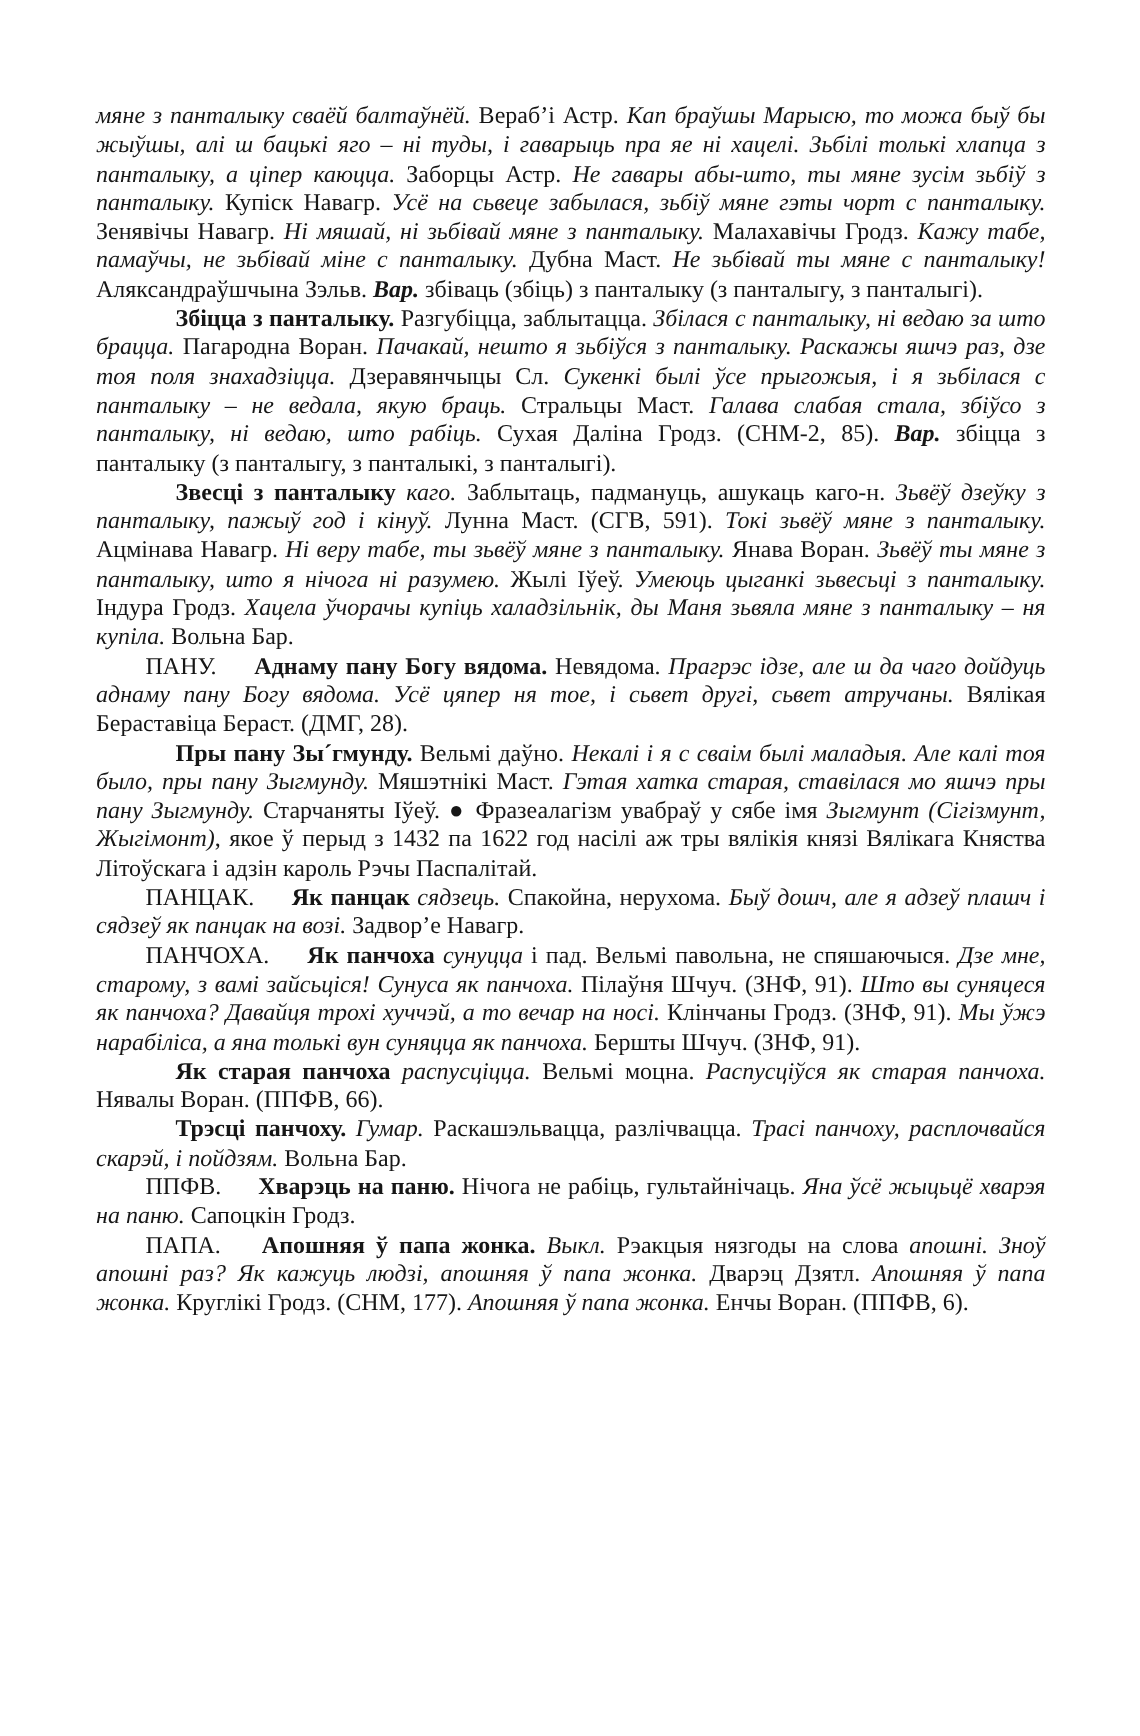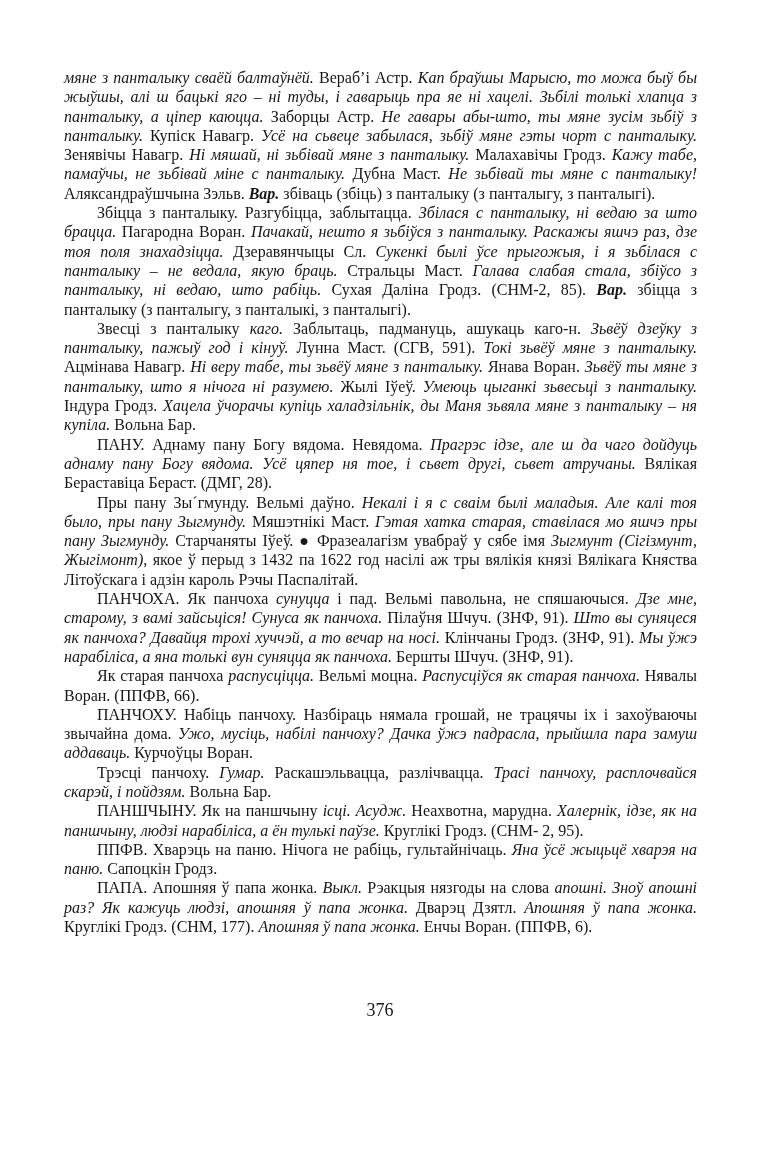--- a/index.html
+++ b/index.html
@@ -27,21 +27,21 @@
   }
   .para {
     margin: 0;
     padding: 0;
     text-indent: 33px;
   }
   .para.continuation {
     text-indent: 0;
   }
   .r  { font-weight: normal; font-style: normal; }
-  .b  { font-weight: normal;   font-style: normal; }
+  .b  { font-weight: bold;   font-style: normal; margin-left: 20px; }
   .i  { font-weight: normal; font-style: italic; }
   .bi { font-weight: bold;   font-style: italic; }
   .page-number {
     position: absolute;
     top: 999px;
     left: 0;
     width: 760px;
     text-align: center;
     font-size: 18px;
     line-height: 22px;
@@ -50,22 +50,20 @@
 </head>
 <body>
 
 <div class="page">
   <div class="content">
       <p class="para continuation"><span class="i">мяне з панталыку сваёй балтаўнёй. </span><span class="r">Вераб’і Астр. </span><span class="i">Кап браўшы Марысю, то можа быў бы жыўшы, алі ш бацькі яго – ні туды, і гаварыць пра яе ні хацелі. Зьбілі толькі хлапца з панталыку, а ціпер каюцца. </span><span class="r">Заборцы Астр. </span><span class="i">Не гавары абы-што, ты мяне зусім зьбіў з панталыку. </span><span class="r">Купіск Навагр. </span><span class="i">Усё на сьвеце забылася, зьбіў мяне гэты чорт с панталыку. </span><span class="r">Зенявічы Навагр. </span><span class="i">Ні мяшай, ні зьбівай мяне з панталыку. </span><span class="r">Малахавічы Гродз. </span><span class="i">Кажу табе, памаўчы, не зьбівай міне с панталыку. </span><span class="r">Дубна Маст. </span><span class="i">Не зьбівай ты мяне с панталыку! </span><span class="r">Аляксандраўшчына Зэльв. </span><span class="bi">Вар. </span><span class="r">збіваць (збіць) з панталыку (з панталыгу, з панталыгі).</span></p>
       <p class="para"><span class="b">Збіцца з панталыку. </span><span class="r">Разгубіцца, заблытацца. </span><span class="i">Збілася с панталыку, ні ведаю за што брацца. </span><span class="r">Пагародна Воран. </span><span class="i">Пачакай, нешто я зьбіўся з панталыку. Раскажы яшчэ раз, дзе тоя поля знахадзіцца. </span><span class="r">Дзеравянчыцы Сл. </span><span class="i">Сукенкі былі ўсе прыгожыя, і я зьбілася с панталыку – не ведала, якую браць. </span><span class="r">Стральцы Маст. </span><span class="i">Галава слабая стала, збіўсо з панталыку, ні ведаю, што рабіць. </span><span class="r">Сухая Даліна Гродз. (СНМ-2, 85). </span><span class="bi">Вар. </span><span class="r">збіцца з панталыку (з панталыгу, з панталыкі, з панталыгі).</span></p>
       <p class="para"><span class="b">Звесці з панталыку </span><span class="i">каго. </span><span class="r">Заблытаць, падмануць, ашукаць каго-н. </span><span class="i">Зьвёў дзеўку з панталыку, пажыў год і кінуў. </span><span class="r">Лунна Маст. (СГВ, 591). </span><span class="i">Токі зьвёў мяне з панталыку. </span><span class="r">Ацмінава Навагр. </span><span class="i">Ні веру табе, ты зьвёў мяне з панталыку. </span><span class="r">Янава Воран. </span><span class="i">Зьвёў ты мяне з панталыку, што я нічога ні разумею. </span><span class="r">Жылі Іўеў. </span><span class="i">Умеюць цыганкі зьвесьці з панталыку. </span><span class="r">Індура Гродз. </span><span class="i">Хацела ўчорачы купіць халадзільнік, ды Маня  зьвяла мяне з панталыку – ня купіла. </span><span class="r">Вольна  Бар.</span></p>
       <p class="para"><span class="r">ПАНУ. </span><span class="b">Аднаму пану Богу вядома. </span><span class="r">Невядома. </span><span class="i">Прагрэс ідзе, але ш да чаго дойдуць аднаму пану Богу вядома. Усё цяпер ня тое, і сьвет другі, сьвет атручаны. </span><span class="r">Вялікая Бераставіца Бераст. (ДМГ, 28).</span></p>
       <p class="para"><span class="b">Пры пану Зы´гмунду. </span><span class="r">Вельмі даўно. </span><span class="i">Некалі і я с сваім былі маладыя. Але калі тоя было, пры пану Зыгмунду. </span><span class="r">Мяшэтнікі Маст. </span><span class="i">Гэтая хатка старая, ставілася мо яшчэ пры пану Зыгмунду. </span><span class="r">Старчаняты Іўеў. ● Фразеалагізм увабраў у сябе імя </span><span class="i">Зыгмунт (Сігізмунт, Жыгімонт)</span><span class="r">, якое ў перыд з 1432 па 1622 год насілі аж тры вялікія князі Вялікага Княства Літоўскага і адзін кароль Рэчы Паспалітай.</span></p>
+      <p class="para"><span class="r">ПАНЦАК. </span><span class="b">Як панцак </span><span class="i">сядзець. </span><span class="r">Спакойна, нерухома. </span><span class="i">Быў дошч, але я адзеў плашч і сядзеў як панцак на возі. </span><span class="r">Задвор’е Навагр.</span></p>
       <p class="para"><span class="r">ПАНЧОХА. </span><span class="b">Як панчоха </span><span class="i">сунуцца </span><span class="r">і пад. Вельмі павольна, не спяшаючыся. </span><span class="i">Дзе мне, старому, з вамі зайсьціся! Сунуса як панчоха. </span><span class="r">Пілаўня Шчуч. (ЗНФ, 91). </span><span class="i">Што вы суняцеся як панчоха? Давайця трохі хуччэй, а то вечар на носі. </span><span class="r">Клінчаны Гродз. (ЗНФ, 91). </span><span class="i">Мы ўжэ нарабіліса, а яна толькі вун суняцца як панчоха. </span><span class="r">Бершты Шчуч. (ЗНФ, 91).</span></p>
       <p class="para"><span class="b">Як старая панчоха </span><span class="i">распусціцца. </span><span class="r">Вельмі моцна. </span><span class="i">Распусціўся як старая панчоха. </span><span class="r">Нявалы Воран. (ППФВ, 66).</span></p>
-      <p class="para"><span class="r">ПАНЧОХУ. </span><span class="b">Набіць панчоху. </span><span class="r">Назбіраць нямала грошай, не трацячы іх і захоўваючы звычайна дома. </span><span class="i">Ужо, мусіць, набілі панчоху? Дачка ўжэ падрасла, прыйшла пара замуш аддаваць. </span><span class="r">Курчоўцы Воран.</span></p>
       <p class="para"><span class="b">Трэсці панчоху. </span><span class="i">Гумар. </span><span class="r">Раскашэльвацца, разлічвацца. </span><span class="i">Трасі панчоху, расплочвайся скарэй, і пойдзям. </span><span class="r">Вольна  Бар.</span></p>
-      <p class="para"><span class="r">ПАНШЧЫНУ. </span><span class="b">Як на паншчыну </span><span class="i">ісці. Асудж. </span><span class="r">Неахвотна, марудна. </span><span class="i">Халернік, ідзе, як на паншчыну, людзі нарабіліса, а ён тулькі паўзе. </span><span class="r">Круглікі Гродз. (СНМ- 2, 95).</span></p>
       <p class="para"><span class="r">ППФВ. </span><span class="b">Хварэць на паню. </span><span class="r">Нічога не рабіць, гультайнічаць. </span><span class="i">Яна ўсё жыцьцё хварэя на паню. </span><span class="r">Сапоцкін Гродз.</span></p>
       <p class="para"><span class="r">ПАПА. </span><span class="b">Апошняя ў папа жонка. </span><span class="i">Выкл. </span><span class="r">Рэакцыя нязгоды на слова </span><span class="i">апошні. Зноў апошні раз? Як кажуць людзі, апошняя ў папа жонка. </span><span class="r">Дварэц Дзятл. </span><span class="i">Апошняя ў папа жонка. </span><span class="r">Круглікі Гродз. (СНМ, 177). </span><span class="i">Апошняя ў папа жонка. </span><span class="r">Енчы Воран. (ППФВ, 6).</span></p>
     </div>
-  <div class="page-number">376</div>
 </div>
 
 </body></html>

